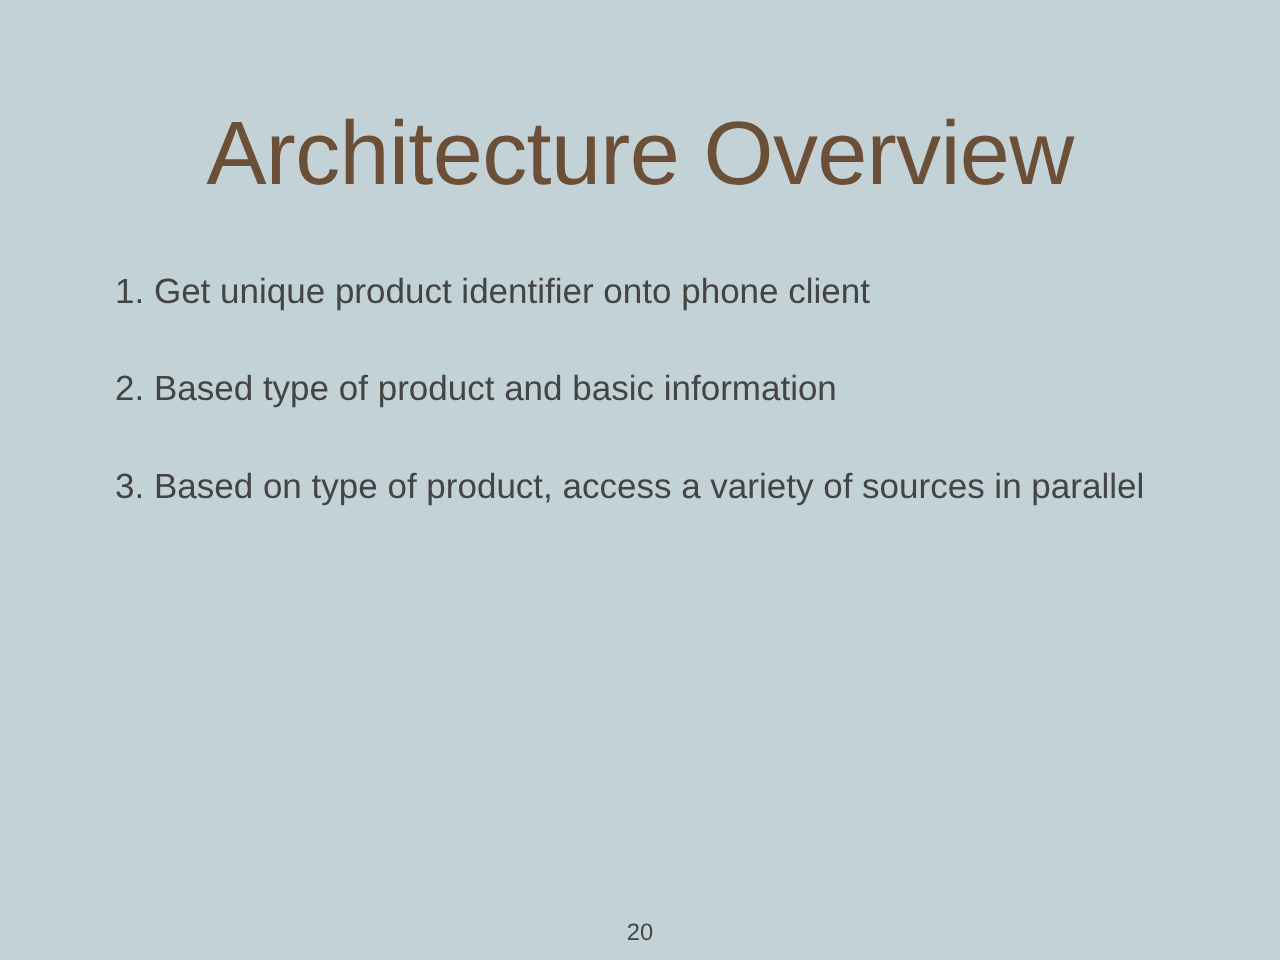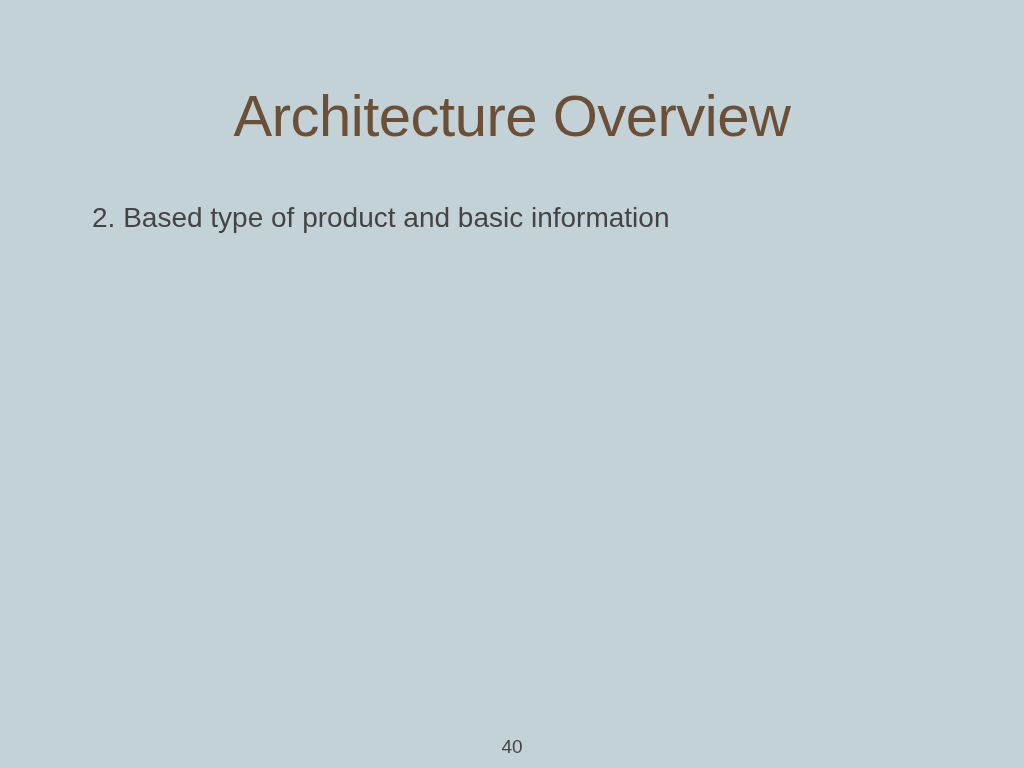--- a/index.html
+++ b/index.html
@@ -10,21 +10,21 @@
     body {
       width: 1024px;
       height: 768px;
       background-color: #c3d2d6;
       font-family: Arial, Helvetica, sans-serif;
       position: relative;
       overflow: hidden;
     }
     .slide-title {
       color: #6b5037;
-      font-size: 58px;
+      font-size: 72px;
       font-weight: 400;
       text-align: center;
       padding-top: 82px;
       padding-bottom: 50px;
       letter-spacing: -0.5px;
     }
     .content {
       padding-left: 92px;
       padding-right: 92px;
     }
@@ -45,18 +45,26 @@
       font-size: 19px;
     }
   </style>
 </head>
 <body>
 
 <h1 class="slide-title">Architecture Overview</h1>
 
 <div class="content">
   <div class="list-item">
+    <span>1.</span>
+    <span>Get unique product identifier onto phone client</span>
+  </div>
+  <div class="list-item">
     <span>2.</span>
     <span>Based type of product and basic information</span>
   </div>
+  <div class="list-item">
+    <span>3.</span>
+    <span>Based on type of product, access a variety of sources in parallel</span>
+  </div>
 </div>
 
-<div class="page-number">40</div>
+<div class="page-number">20</div>
 
 </body></html>

